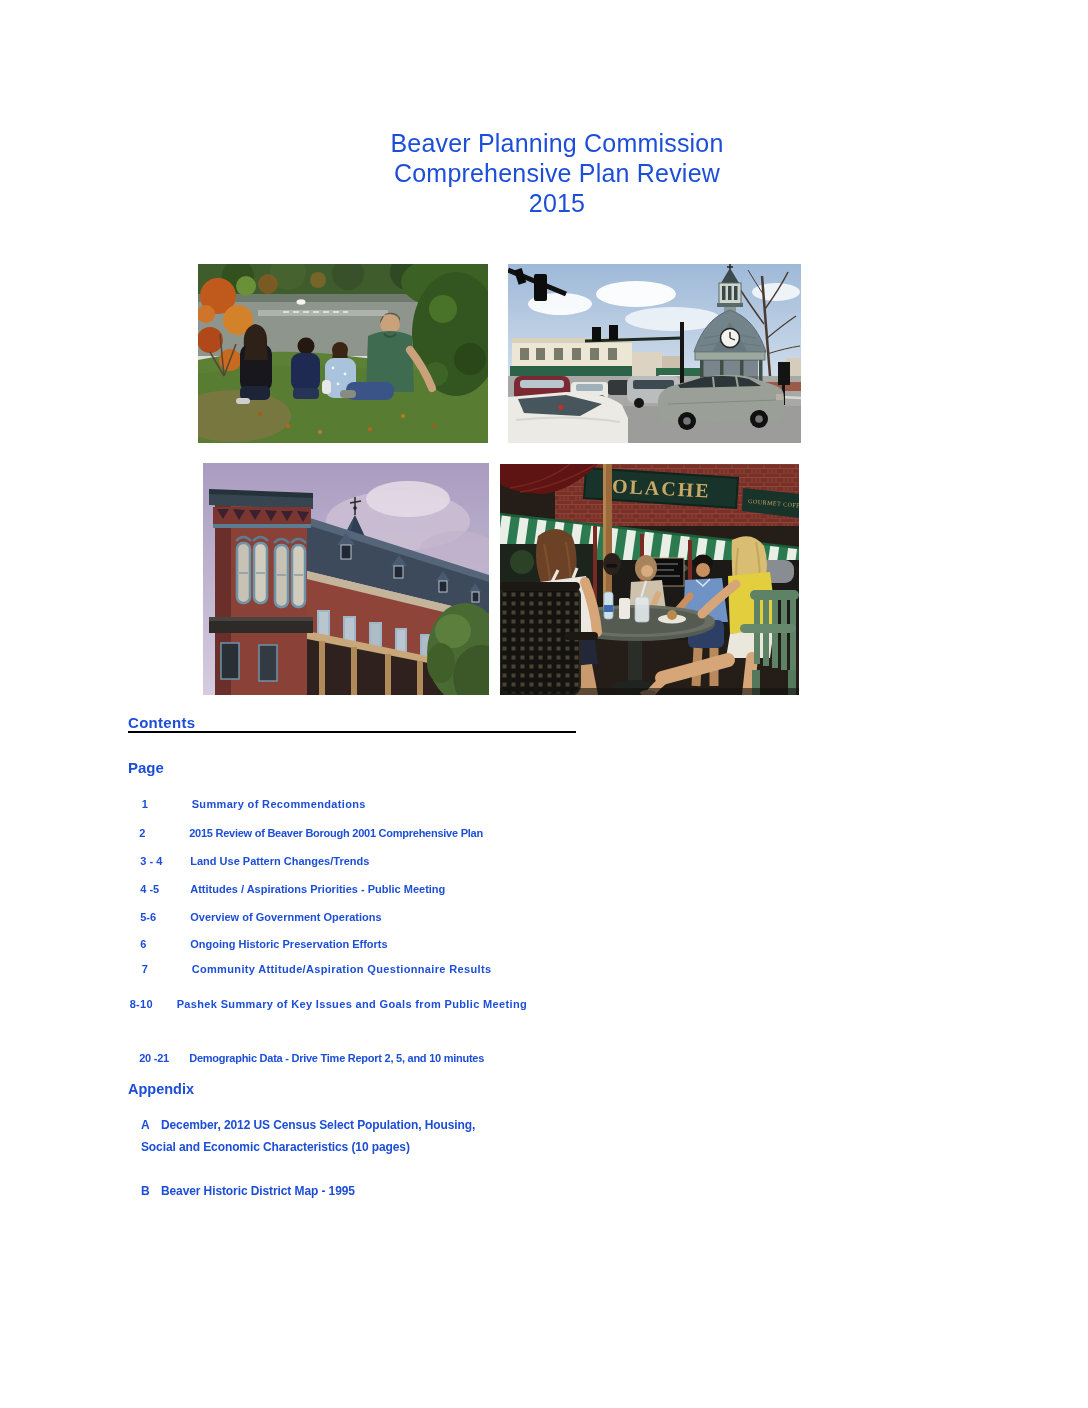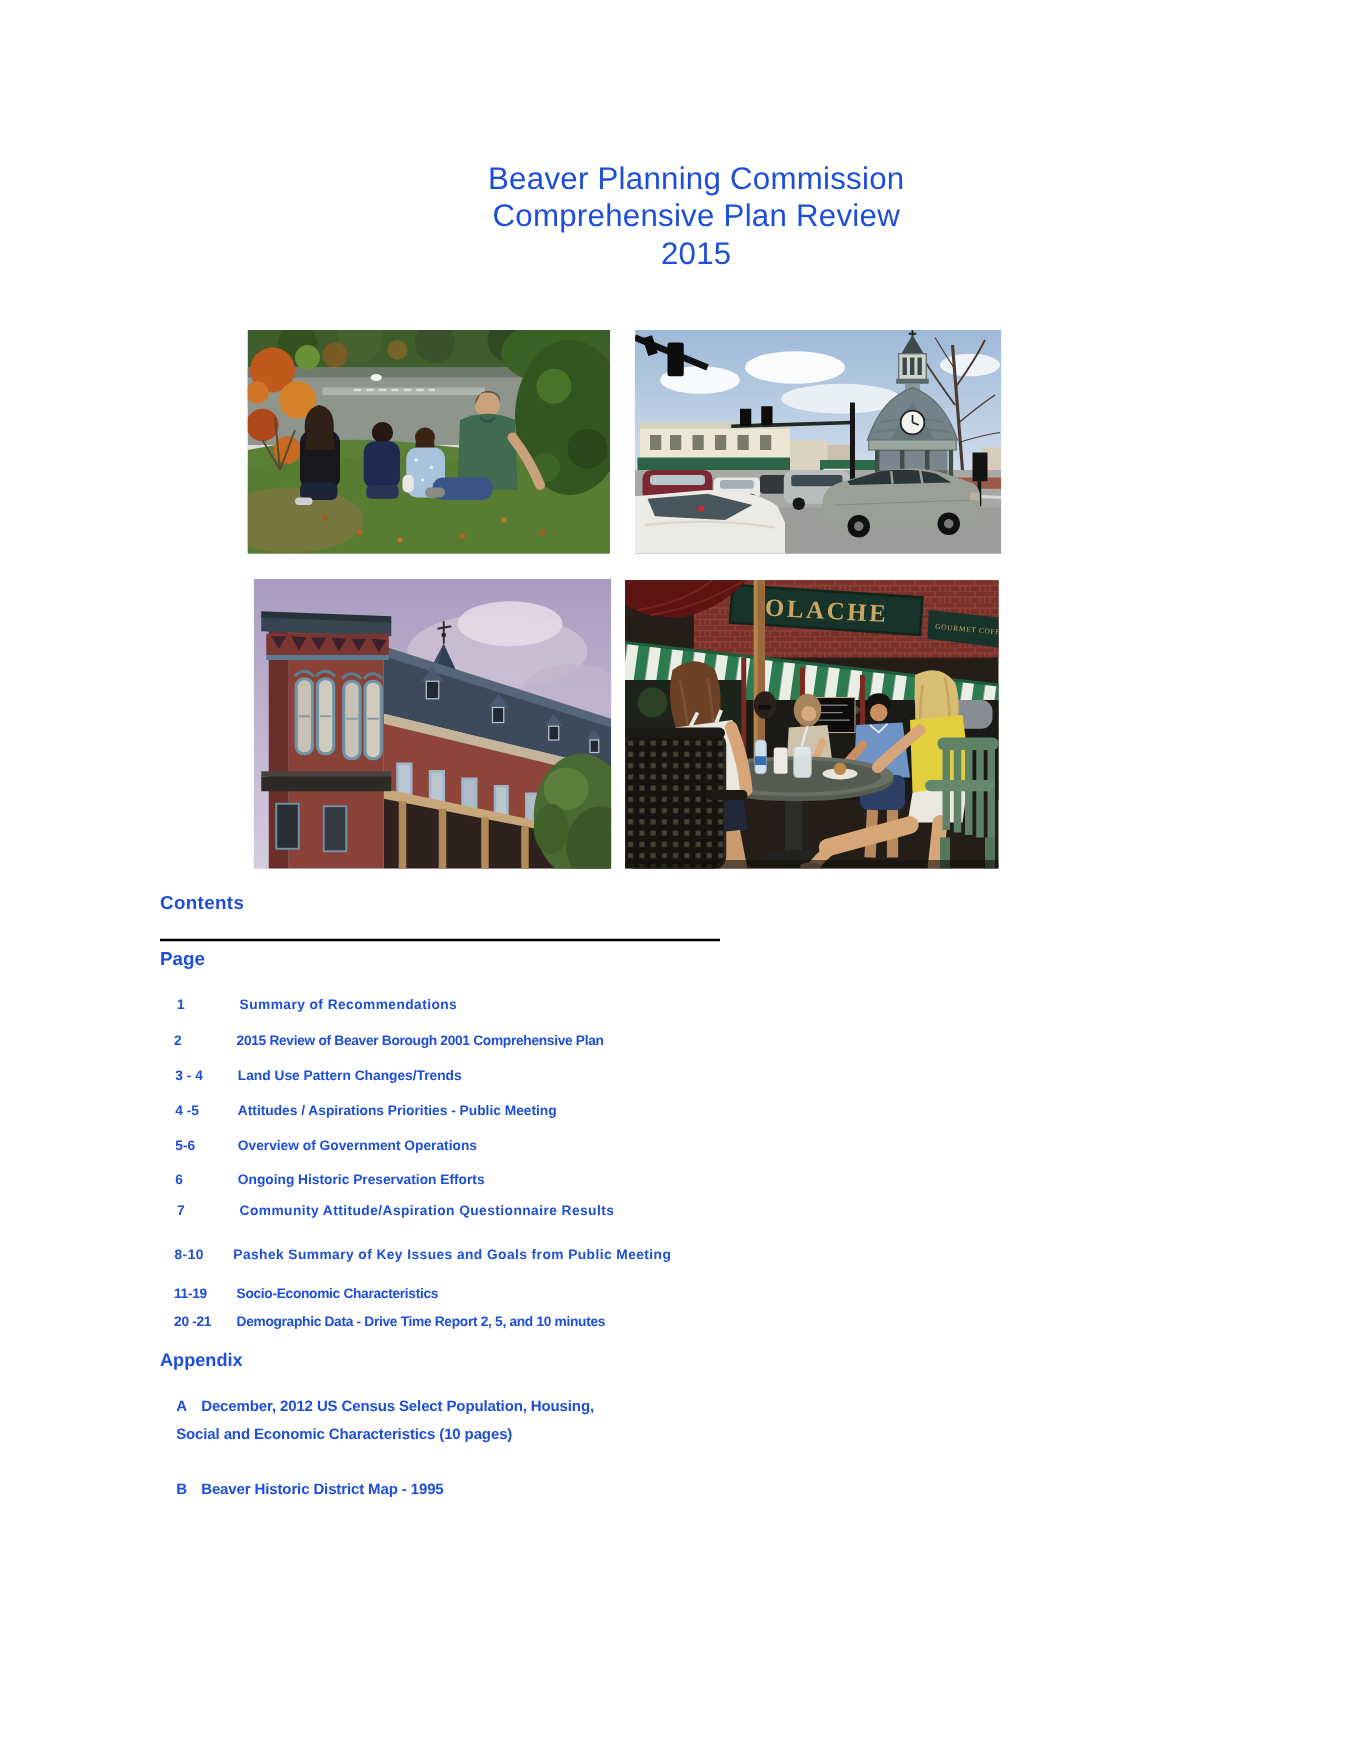--- a/index.html
+++ b/index.html
@@ -4,21 +4,21 @@
 <style>
   html,body{margin:0;padding:0;background:#ffffff;}
   .page{position:relative;width:1088px;height:1408px;background:#fff;overflow:hidden;
         font-family:"Liberation Sans", sans-serif;color:#1d4ed8;}
   .abs{position:absolute;}
   .doc-title{left:0;top:128px;width:1114px;text-align:center;font-size:25px;line-height:30px;
              font-weight:400;letter-spacing:0.2px;}
   .photo{position:absolute;overflow:hidden;background:#ddd;}
   .photo svg{display:block;width:100%;height:100%;}
   .contents-heading{left:128px;top:714px;width:448px;font-size:15px;font-weight:700;
-                    border-bottom:2px solid #000;padding-bottom:20px;letter-spacing:0.3px;}
+                    border-bottom:2px solid #000;padding-bottom:0;letter-spacing:0.3px;}
   .page-label{left:128px;top:759px;font-size:15px;font-weight:700;}
   .toc-row{position:absolute;left:128px;font-size:11px;font-weight:700;white-space:pre;}
   .toc-row .pages{display:inline-block;min-width:50px;}
   .ls-wide{letter-spacing:0.35px;}
   .ls-cond{letter-spacing:-0.25px;}
   .app-heading{left:128px;top:1081px;font-size:14.5px;font-weight:700;}
   .app-line{position:absolute;left:128px;font-size:12px;font-weight:700;white-space:pre;letter-spacing:-0.1px;}
   .app-line .lbl{display:inline-block;min-width:20px;}
 </style>
 </head>
@@ -450,25 +450,22 @@
   </div>
   <div class="toc-row" style="top:899px;">
     <span class="pages">5-6</span><span>Overview of Government Operations</span>
   </div>
   <div class="toc-row" style="top:926px;">
     <span class="pages">6</span><span>Ongoing Historic Preservation Efforts</span>
   </div>
   <div class="toc-row ls-wide" style="top:951px;">
     <span class="pages">7</span><span>Community Attitude/Aspiration Questionnaire Results</span>
   </div>
-  <div class="toc-row ls-wide" style="top:986px;left:126px;">
+  <div class="toc-row ls-wide" style="top:986px;left:116px;">
     <span class="pages" style="min-width:47px;">8-10</span><span>Pashek Summary of Key Issues and Goals from Public Meeting</span>
-  </div>
-  <div class="toc-row ls-cond" style="top:1017px;">
-    <span class="pages">11-19</span><span>Socio-Economic Characteristics</span>
   </div>
   <div class="toc-row ls-cond" style="top:1040px;">
     <span class="pages">20 -21</span><span>Demographic Data - Drive Time Report 2, 5, and 10 minutes</span>
   </div>
 
   <div class="abs app-heading">Appendix</div>
   <div class="app-line" style="top:1104px;">
     <span class="lbl">A</span><span>December, 2012 US Census Select Population, Housing,</span>
   </div>
   <div class="app-line" style="top:1126px;">

